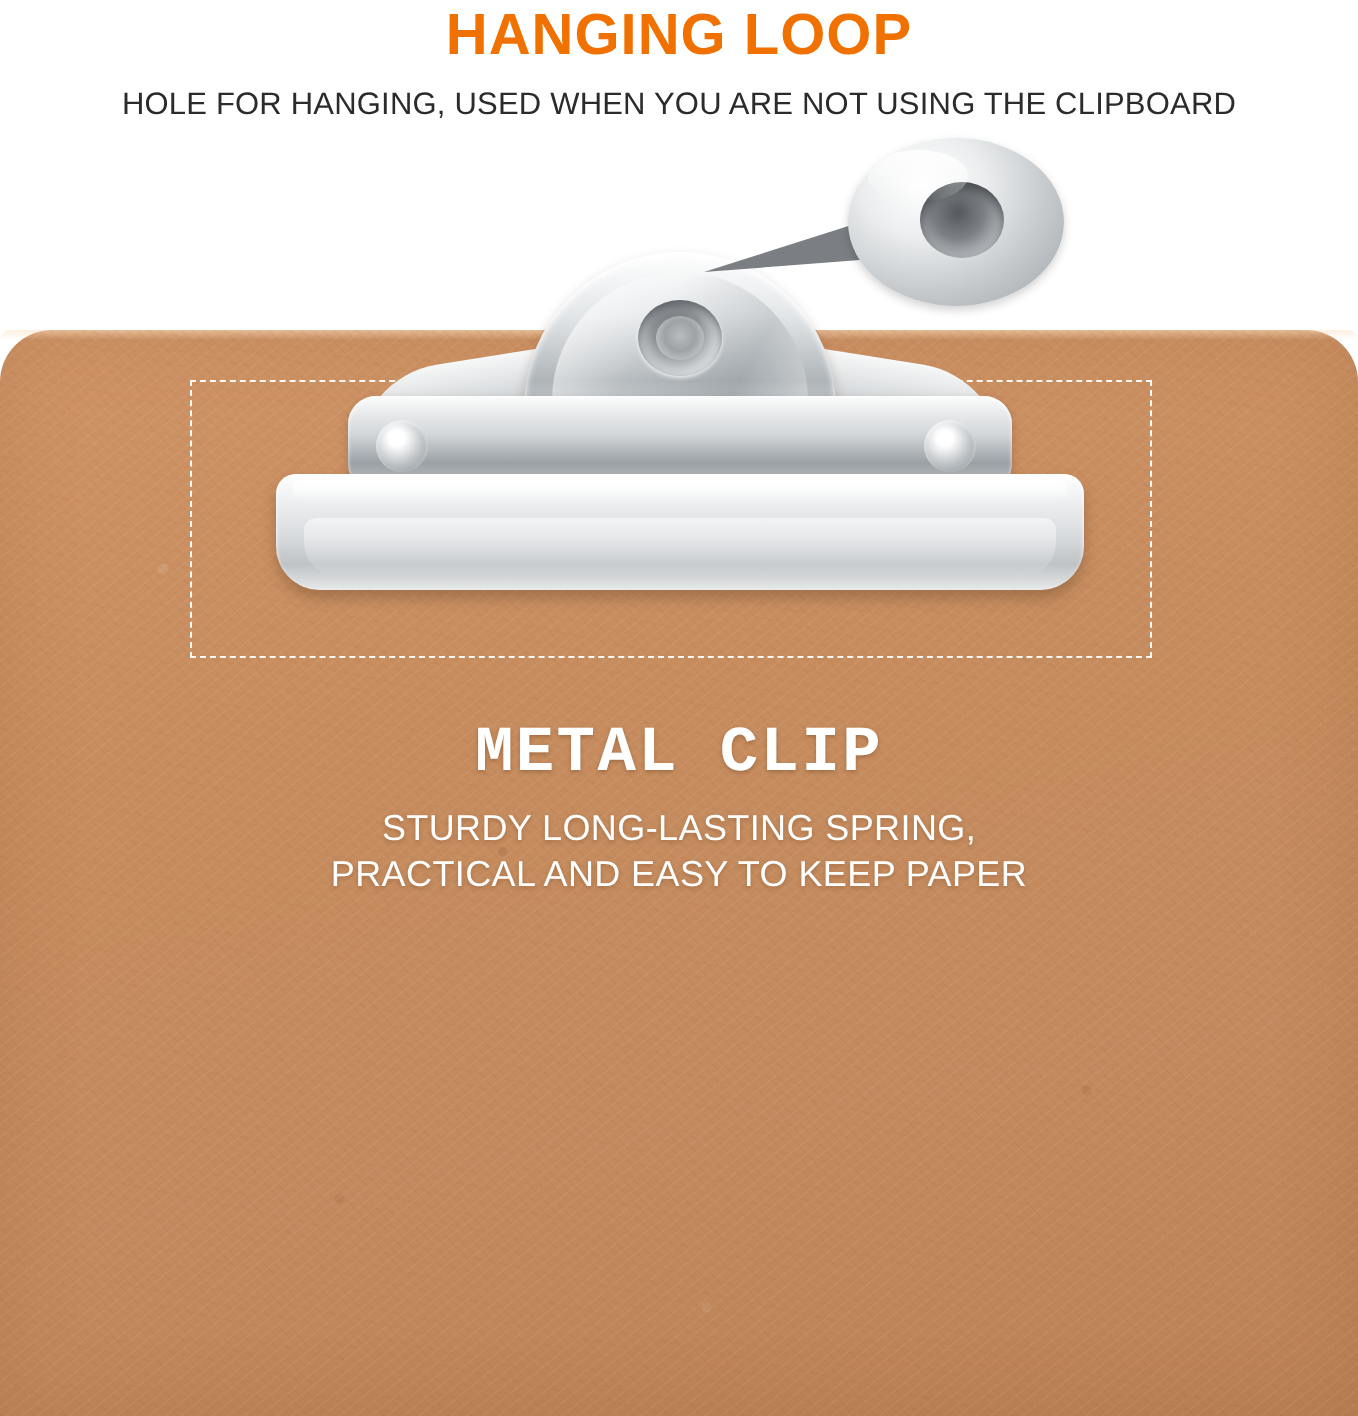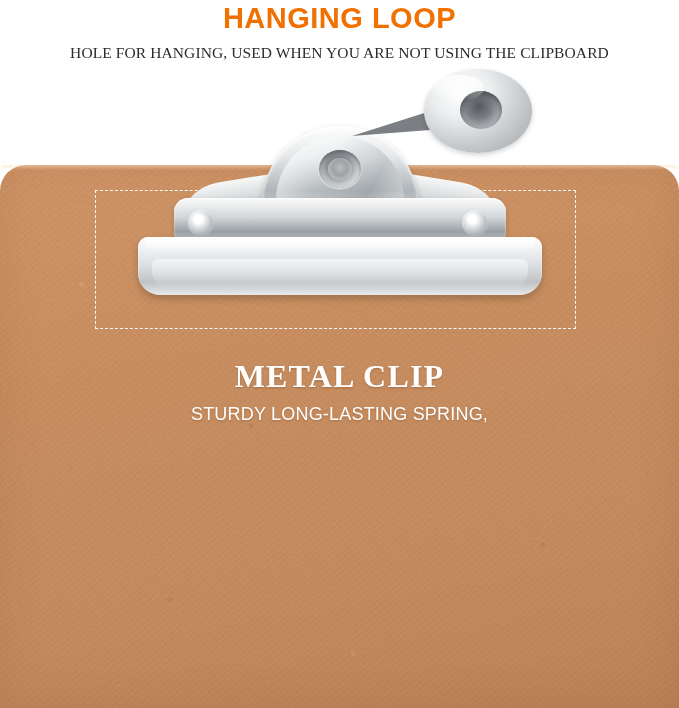--- a/index.html
+++ b/index.html
@@ -31,21 +31,21 @@
     letter-spacing: 0.5px;
     color: #f07000;
     font-family: "Liberation Sans", sans-serif;
   }
   .subhead {
     margin: 0;
     padding-top: 9px;
     font-size: 15.5px;
     color: #2b2b2b;
     letter-spacing: 0.1px;
-    font-family: Liberation Serif, serif;
+    font-family: Liberation Sans, sans-serif;
   }
 
   
   .board {
     position: absolute;
     left: 0;
     top: 165px;
     width: 679px;
     height: 543px;
     background:
@@ -264,21 +264,21 @@
     width: 679px;
     text-align: center;
     color: #ffffff;
   }
   .caption-title {
     margin: 0;
     font-size: 32px;
     font-weight: bold;
     letter-spacing: 1.2px;
     text-shadow: 0 1px 2px rgba(120,70,35,0.45);
-    font-family: Liberation Serif, serif;
+    font-family: Liberation Mono, monospace;
   }
   .caption-line {
     margin: 0;
     font-size: 18px;
     line-height: 23px;
     letter-spacing: 0.2px;
     text-shadow: 0 1px 2px rgba(120,70,35,0.4);
     font-family: "Liberation Sans", sans-serif;
     text-align: center;
   }
@@ -321,13 +321,14 @@
 </div>
 
 <div class="zoom-bubble">
   <div class="zoom-hole"></div>
   <div class="zoom-gloss"></div>
 </div>
 
 <div class="board-caption">
   <h2 class="caption-title">METAL CLIP</h2>
   <p class="caption-line first">STURDY LONG-LASTING SPRING,</p>
+  <p class="caption-line">PRACTICAL AND EASY TO KEEP PAPER</p>
 </div>
 
 </body></html>

